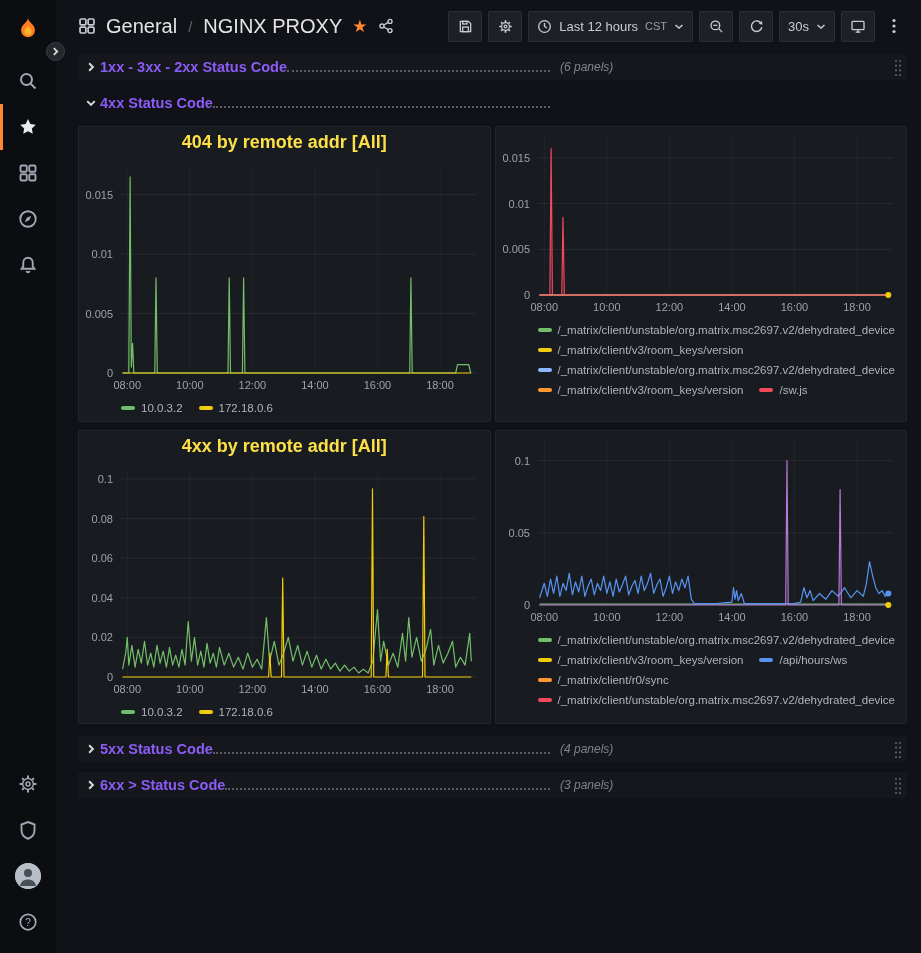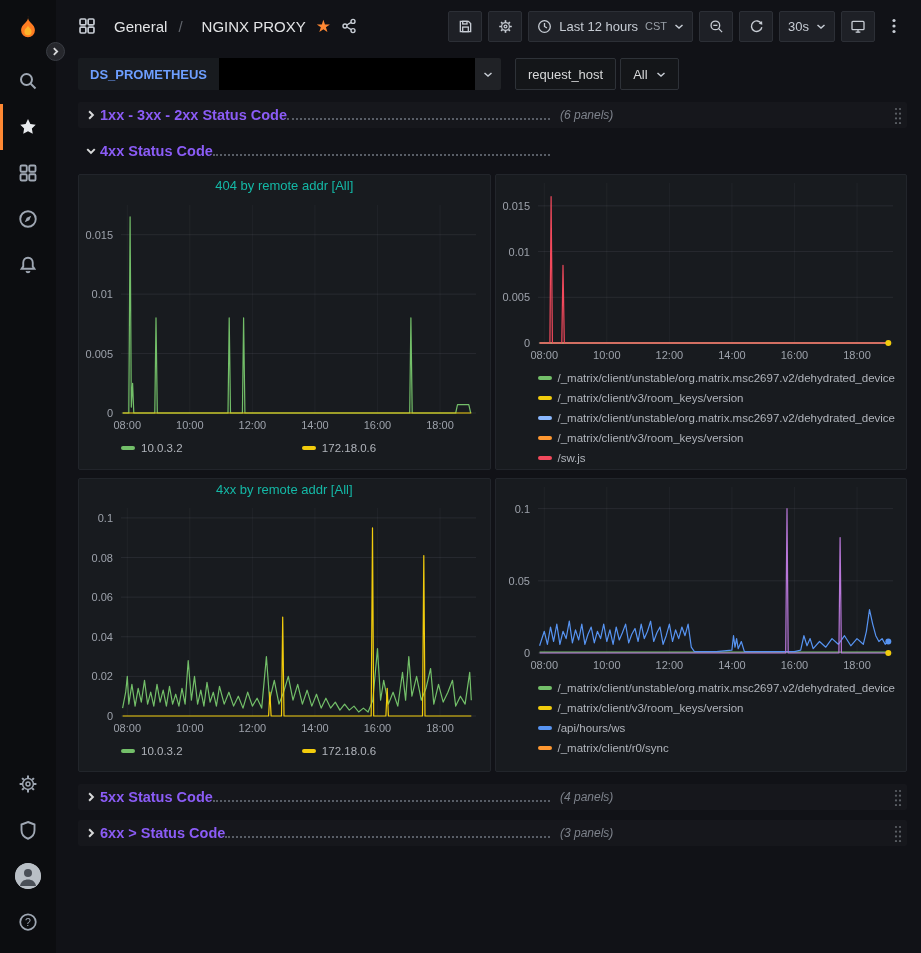--- a/index.html
+++ b/index.html
@@ -22,21 +22,21 @@
   
   .collapse-btn { position: absolute; left: 46px; top: 42px; width: 19px; height: 19px;
     border-radius: 50%; background: #26272c; border: 1px solid #3a3d44; color: #d8d9da;
     display: flex; align-items: center; justify-content: center; cursor: pointer; z-index: 5; padding:0; }
 
   
   .main { flex: 1; display: flex; flex-direction: column; min-width: 0; }
 
   .navbar { height: 52px; display: flex; align-items: center; padding: 0 14px 0 22px; }
   .nav-left { display: flex; align-items: center; gap: 10px; min-width: 0; }
-  .crumb { font-size: 15px; color: #e3e4e6; white-space: nowrap; margin-left: 8px; }
+  .crumb { font-size: 20px; color: #e3e4e6; white-space: nowrap; }
   .crumb-sep { color: #62666d; font-size: 15px; padding: 0 1px; }
   .nav-right { margin-left: auto; display: flex; align-items: center; gap: 6px; }
   .tbtn { height: 31px; min-width: 34px; padding: 0 8px; background: #1e2026;
     border: 1px solid #2c2f36; border-radius: 2px; color: #c7ccd4; display: flex;
     align-items: center; justify-content: center; gap: 7px; font-size: 13px; cursor: pointer; }
   .tbtn .tz { color: #9aa0a8; font-size: 11px; }
   .tbtn.noborder { background: transparent; border-color: transparent; min-width: 26px; padding: 0 4px; }
   .icon-star-fav { color: #ff8833; font-size: 17px; line-height: 1; cursor: pointer; }
 
   
@@ -63,24 +63,24 @@
   .row-count { margin-left: 10px; font-size: 12px; font-style: italic; color: #7d828b; white-space: nowrap; }
   .row-drag { margin-left: auto; color: #5c6066; display: flex; align-items: center; cursor: grab; }
 
   
   .panel-grid { display: grid; grid-template-columns: 1fr 1fr; gap: 8px 4px; margin-bottom: 12px; }
   .panel { background: #181b1f; border: 1px solid #22252b; border-radius: 2px;
     display: flex; flex-direction: column; overflow: hidden; }
   .panel.h-top { height: 296px; }
   .panel.h-bot { height: 294px; }
   .panel-head { height: 30px; display: flex; align-items: center; justify-content: center; cursor: pointer; }
-  .panel-head h2 { font-size: 13px; font-weight: 400; color: #14b8a6; }
+  .panel-head h2 { font-size: 18px; font-weight: 700; color: #fde047; }
   .chart { width: 100%; }
   .legend { display: flex; flex-wrap: wrap; column-gap: 16px; row-gap: 6px;
-    padding: 2px 10px 4px 42px; overflow: hidden; flex-direction: column; }
+    padding: 2px 10px 4px 42px; overflow: hidden; }
   .legend-item { display: flex; align-items: center; gap: 6px; font-size: 11.5px;
     line-height: 14px; color: #b0b4bb; white-space: nowrap; max-width: 100%; overflow: hidden; cursor: pointer; }
   .swatch { width: 14px; height: 4px; border-radius: 2px; flex-shrink: 0; }
 
   svg text { font-family: "Liberation Sans", sans-serif; }
 </style>
 </head>
 <body>
 
 <div class="app">
@@ -258,42 +258,20 @@
         <button class="tbtn noborder">
           <svg width="4" height="16" viewBox="0 0 4 16" fill="currentColor">
             <circle cx="2" cy="2.5" r="1.6"></circle>
               <circle cx="2" cy="8" r="1.6"></circle>
               <circle cx="2" cy="13.5" r="1.6"></circle>
           </svg>
         </button>
       </div>
     </header>
 
-    <div class="subbar">
-      <div class="var-group">
-        <span class="var-label">DS_PROMETHEUS</span>
-        <span class="var-value">
-          <span class="var-black"></span>
-          <span class="var-caret">
-            <svg width="10" height="7" viewBox="0 0 10 6" fill="none" stroke="currentColor" stroke-width="1.5">
-                <polyline points="1.5,1.5 5,4.5 8.5,1.5"></polyline>
-              </svg>
-          </span>
-        </span>
-      </div>
-      <div class="var-group" style="gap:4px">
-        <span class="chip">request_host</span>
-        <span class="chip">
-          <span>All</span>
-          <svg width="10" height="7" viewBox="0 0 10 6" fill="none" stroke="#c7ccd4" stroke-width="1.5">
-              <polyline points="1.5,1.5 5,4.5 8.5,1.5"></polyline>
-            </svg>
-        </span>
-      </div>
-    </div>
 
     <div class="dash">
 
       <div class="row-head collapsed">
         <div class="row-left">
           <span class="row-chev">
             <svg width="10" height="10" viewBox="0 0 8 8" fill="none" stroke="currentColor" stroke-width="1.6">
                 <polyline points="2.5,1 5.5,4 2.5,7"></polyline>
               </svg>
           </span>

